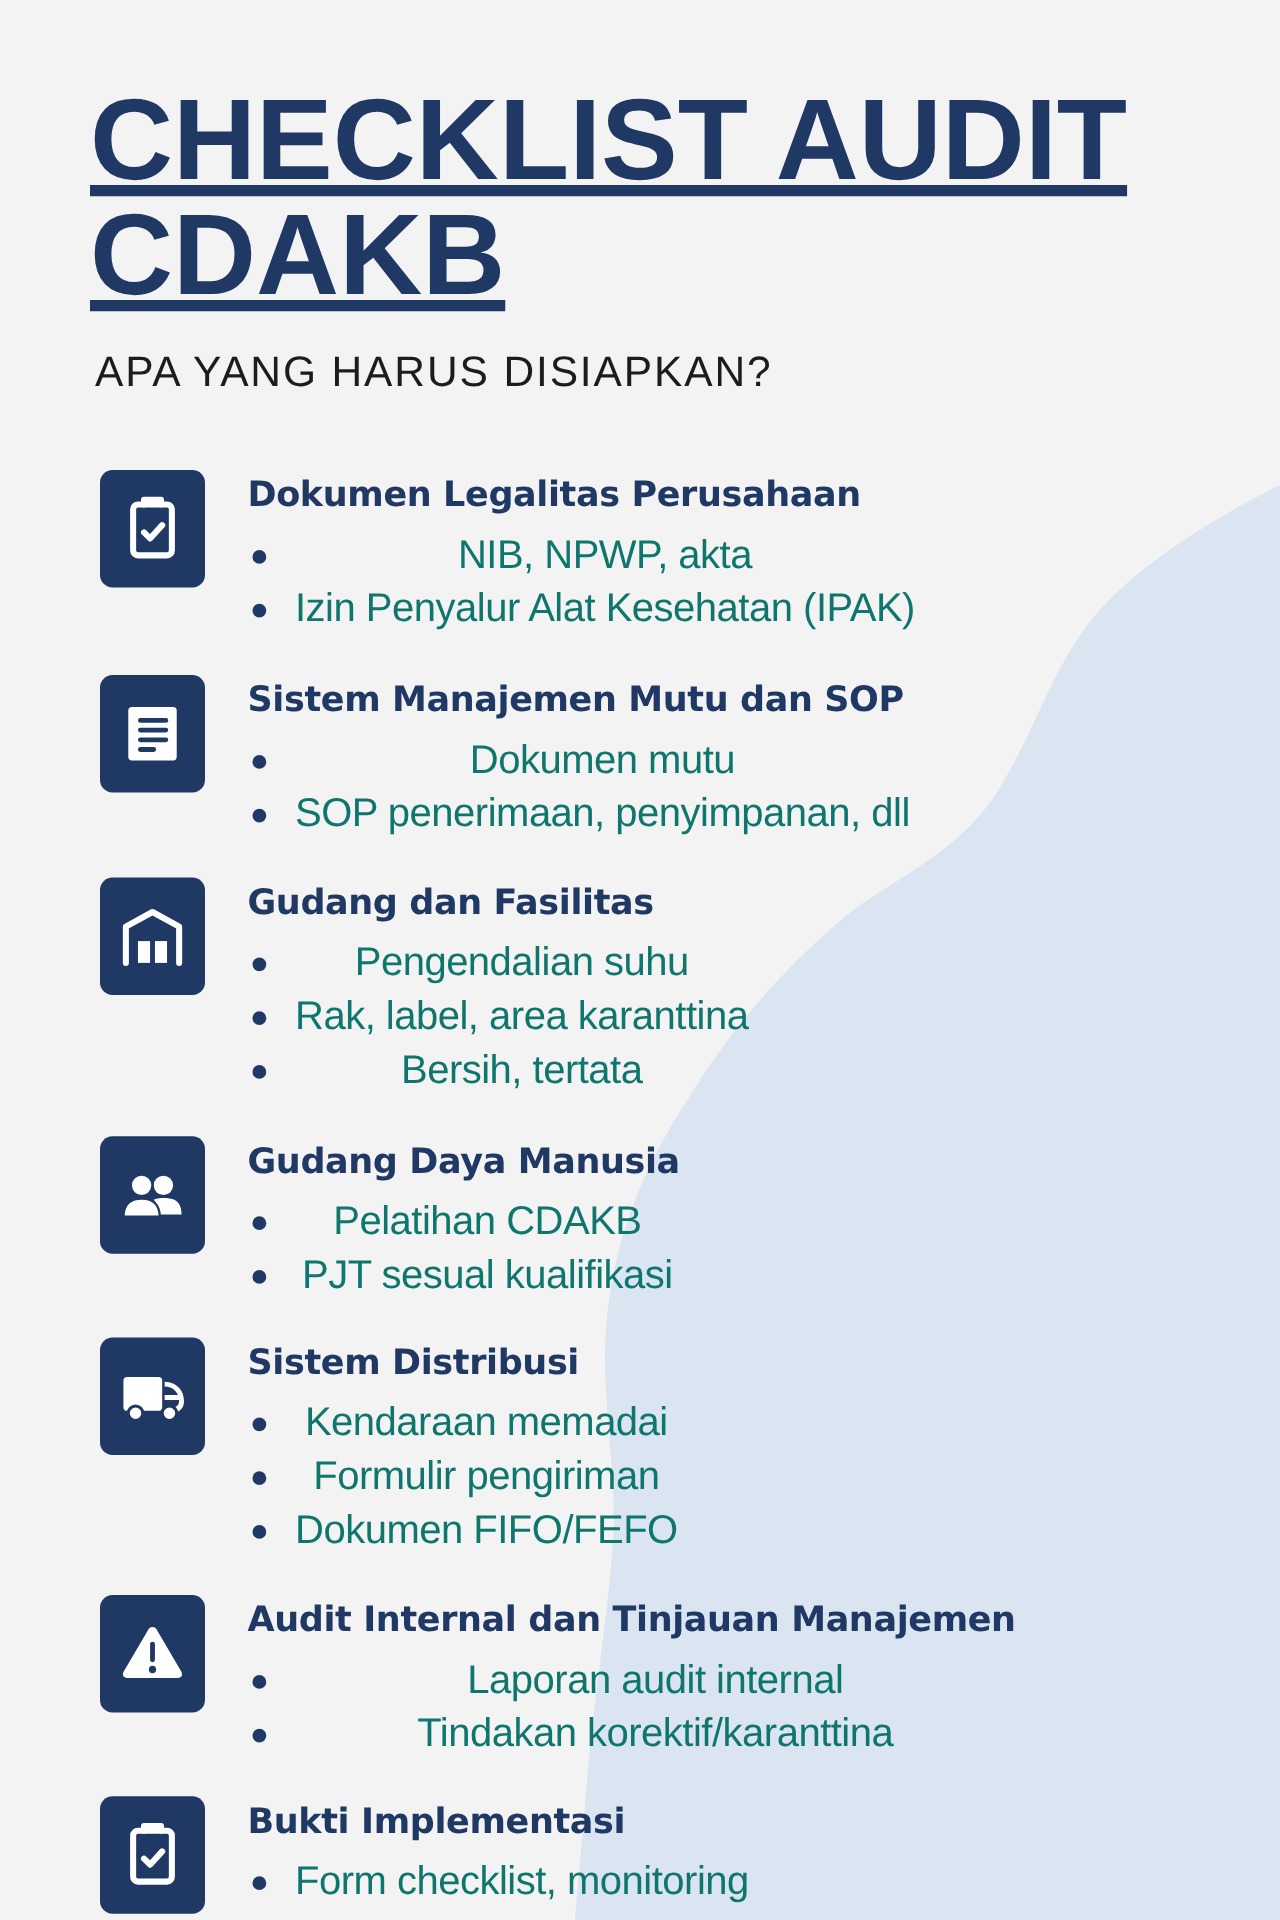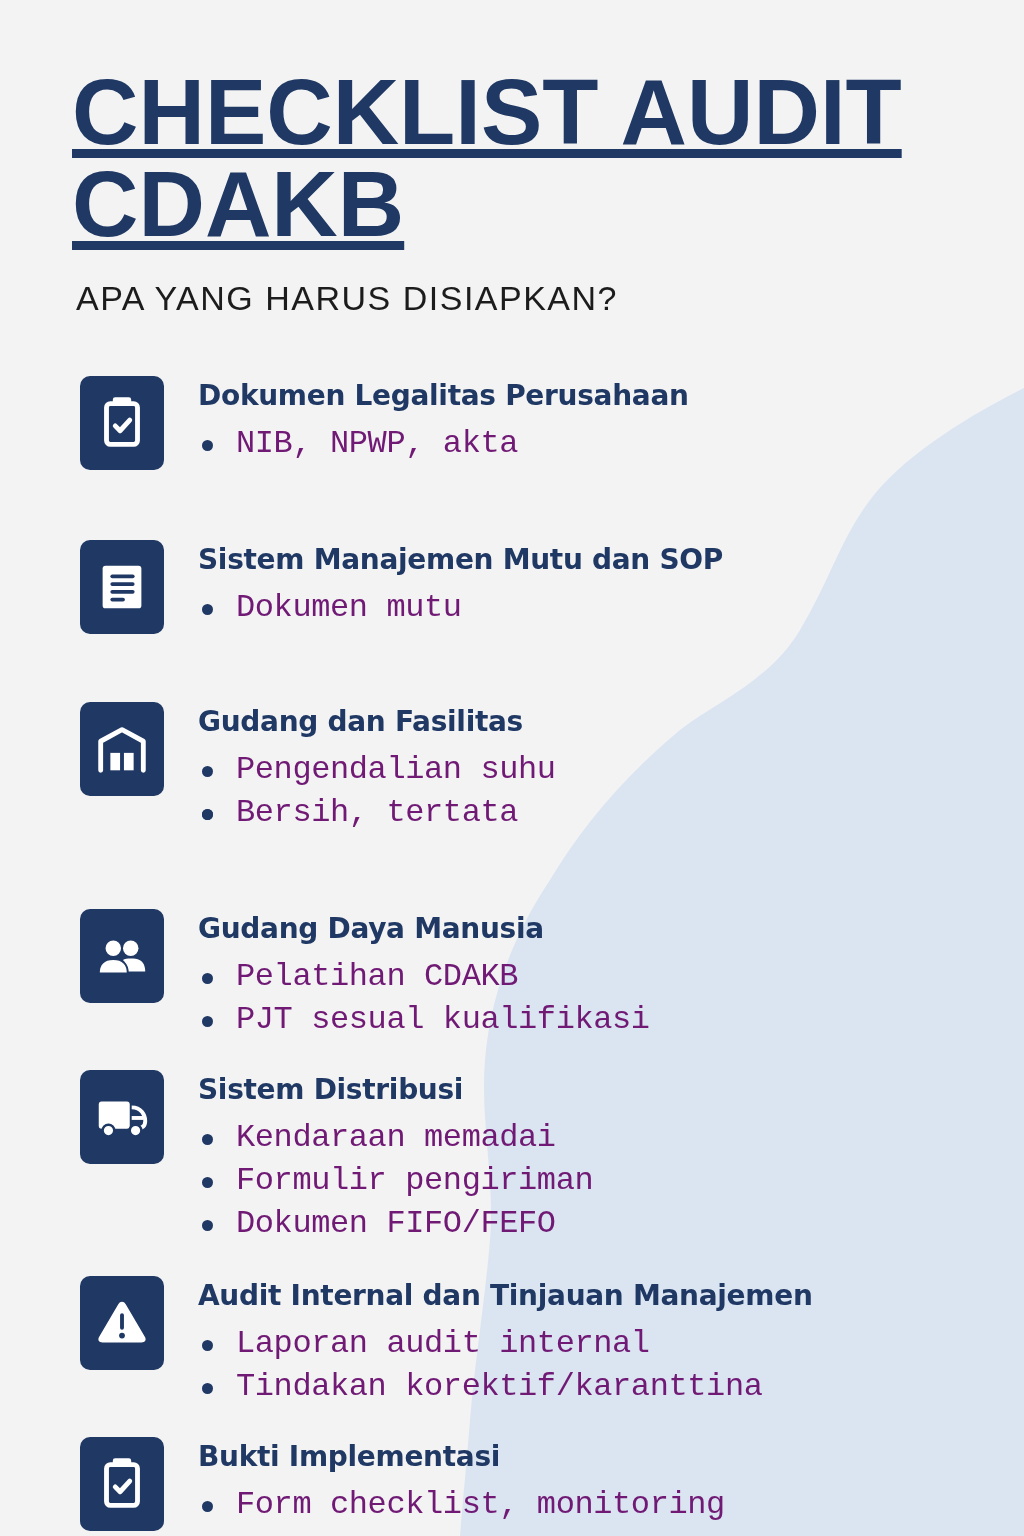--- a/index.html
+++ b/index.html
@@ -34,23 +34,24 @@
   .icon-box svg { width: 62px; height: 62px; }
   .sec-body { position: absolute; left: 118px; top: 0; }
   .sec-title {
     font-family: "DejaVu Sans", sans-serif; font-weight: 700;
     font-size: 28px; line-height: 40px; color: #1f3864;
     white-space: nowrap; margin: 0 0 6px 0; letter-spacing: -0.3px;
   }
   .sec-list { list-style: none; margin: 0; padding: 0; }
   .sec-list li {
     position: relative; padding-left: 38px;
-    font-family: Liberation Mono, monospace; font-size: 32px;
-    line-height: 43px; color: #701a75; white-space: nowrap;
+    font-family: Liberation Sans, sans-serif; font-size: 32px;
+    line-height: 43px; color: #0f766e; white-space: nowrap;
     letter-spacing: -0.4px;
+    text-align: center;
   }
   .sec-list li .dot {
     position: absolute; left: 4px; top: 18px;
     width: 11px; height: 11px; border-radius: 50%; background: #1f3864;
   }
 </style>
 </head>
 <body>
 
 <svg class="bg-blob" viewBox="0 0 1024 1536" xmlns="http://www.w3.org/2000/svg">
@@ -66,55 +67,57 @@
       <svg viewBox="0 0 64 64" fill="none" stroke="#ffffff" stroke-width="5" stroke-linecap="round" stroke-linejoin="round">
         <rect x="16" y="12" width="32" height="42" rx="4"></rect>
         <path d="M25 12 V8 H39 V12"></path>
         <path d="M25 35 L30 40 L40 29"></path>
       </svg>
     </div>
     <div class="sec-body">
       <div class="sec-title">Dokumen Legalitas Perusahaan</div>
       <ul class="sec-list">
         <li><span class="dot"></span><span>NIB, NPWP, akta</span></li>
+        <li><span class="dot"></span><span>Izin Penyalur Alat Kesehatan (IPAK)</span></li>
       </ul>
     </div>
   </div>
 
   <div class="section" style="top:540px;">
     <div class="icon-box">
       <svg viewBox="0 0 64 64">
         <rect x="12" y="10" width="40" height="44" rx="3" fill="#ffffff"></rect>
         <rect x="20" y="19" width="25" height="4" rx="2" fill="#1f3864"></rect>
         <rect x="20" y="27" width="25" height="4" rx="2" fill="#1f3864"></rect>
         <rect x="20" y="35" width="25" height="4" rx="2" fill="#1f3864"></rect>
         <rect x="20" y="43" width="15" height="4" rx="2" fill="#1f3864"></rect>
       </svg>
     </div>
     <div class="sec-body">
       <div class="sec-title">Sistem Manajemen Mutu dan SOP</div>
       <ul class="sec-list">
         <li><span class="dot"></span><span>Dokumen mutu</span></li>
+        <li><span class="dot"></span><span>SOP penerimaan, penyimpanan, dll</span></li>
       </ul>
     </div>
   </div>
 
   <div class="section" style="top:702px;">
     <div class="icon-box">
       <svg viewBox="0 0 64 64" fill="none" stroke="#ffffff" stroke-width="5" stroke-linecap="round" stroke-linejoin="round">
         <path d="M10 54 V24 L32 12 L54 24 V54"></path>
         <rect x="20" y="36" width="10" height="18" fill="#ffffff" stroke="none"></rect>
         <rect x="34" y="36" width="10" height="18" fill="#ffffff" stroke="none"></rect>
       </svg>
     </div>
     <div class="sec-body">
       <div class="sec-title">Gudang dan Fasilitas</div>
       <ul class="sec-list">
         <li><span class="dot"></span><span>Pengendalian suhu</span></li>
-        <li><span class="dot"></span></li>
+        <li><span class="dot"></span><span>Rak, label, area karanttina</span></li>
         <li><span class="dot"></span><span>Bersih, tertata</span></li>
       </ul>
     </div>
   </div>
 
   <div class="section" style="top:909px;">
     <div class="icon-box">
       <svg viewBox="0 0 64 64" fill="#ffffff">
         <circle cx="41" cy="24" r="8"></circle>
         <path d="M33 36 C 36 34, 46 34, 50 36 C 54 38, 56 42, 56 48 H 37 C 37 42, 35 38, 33 36 Z"></path>

